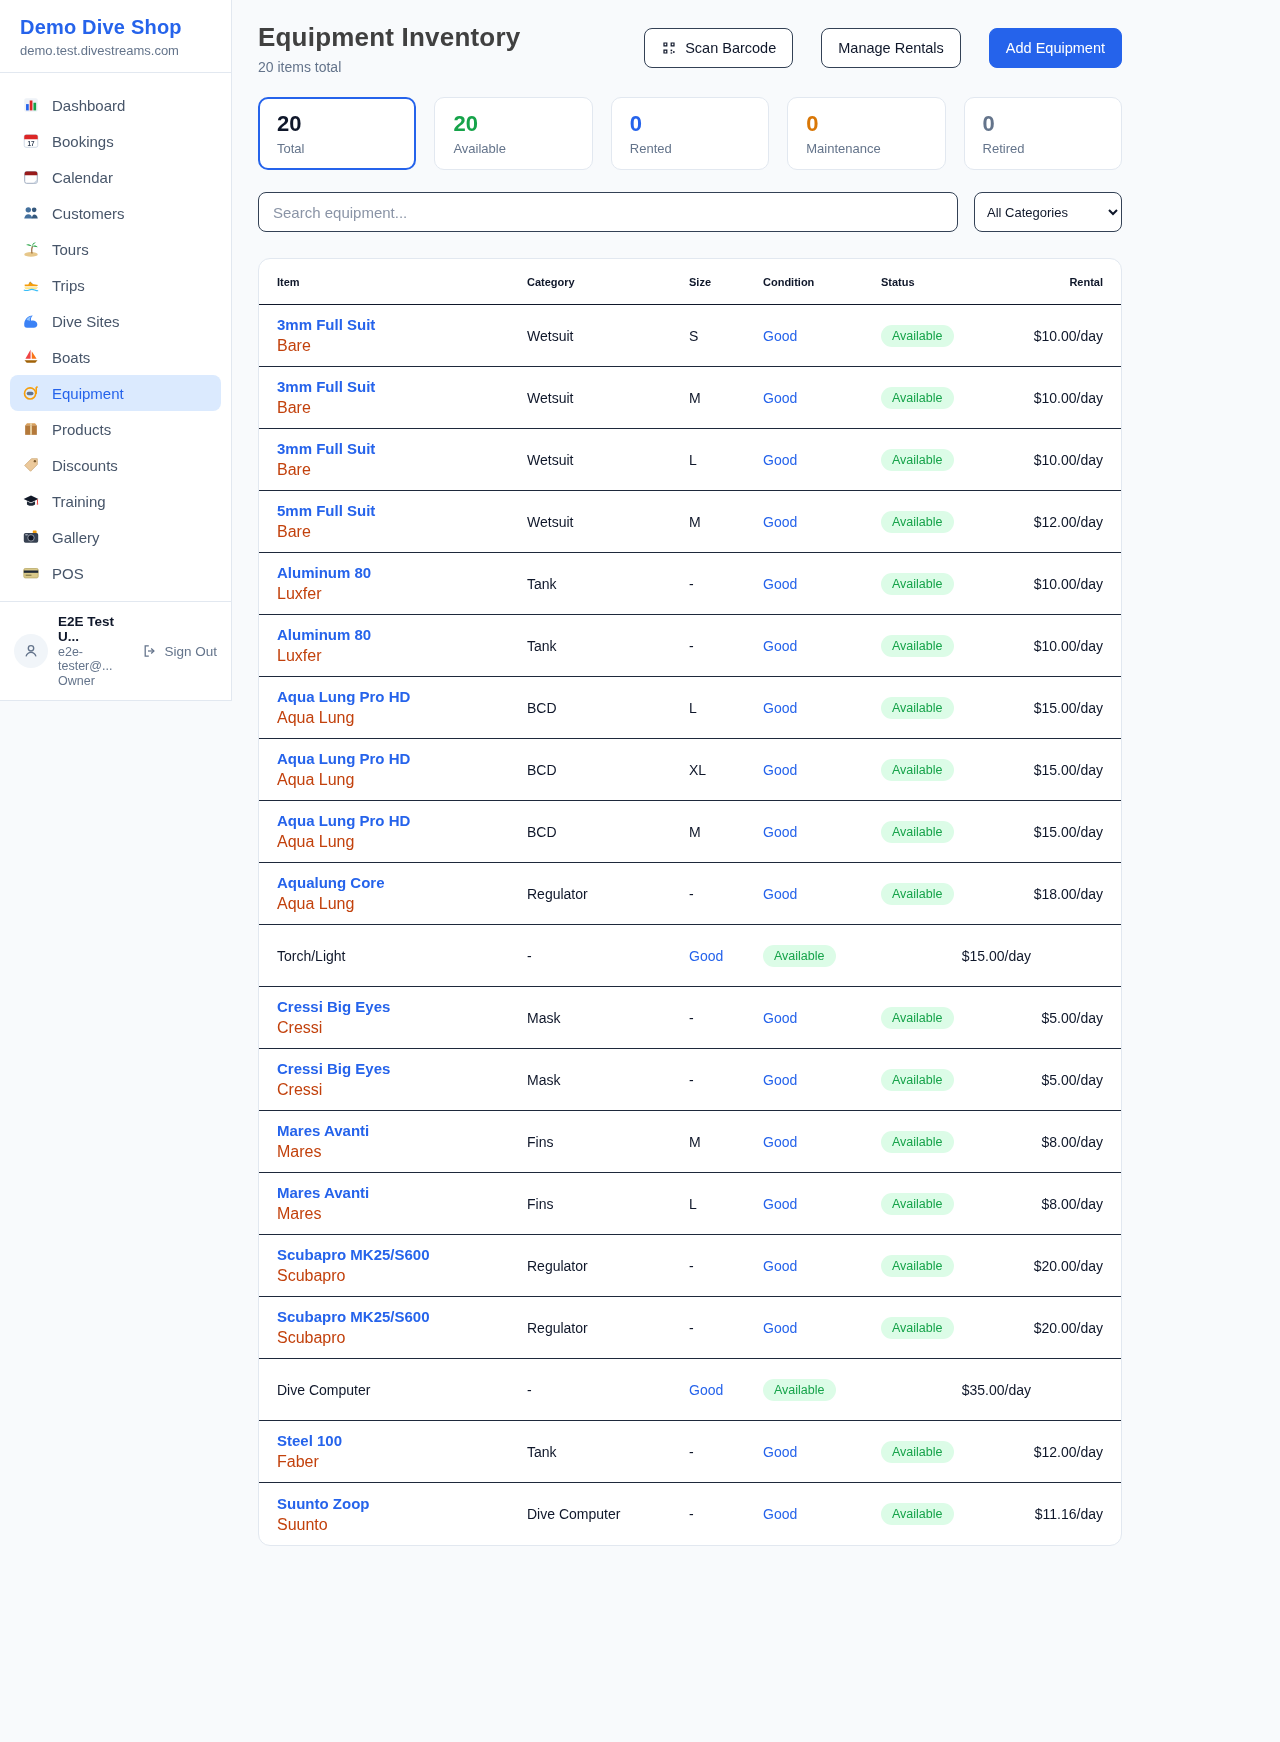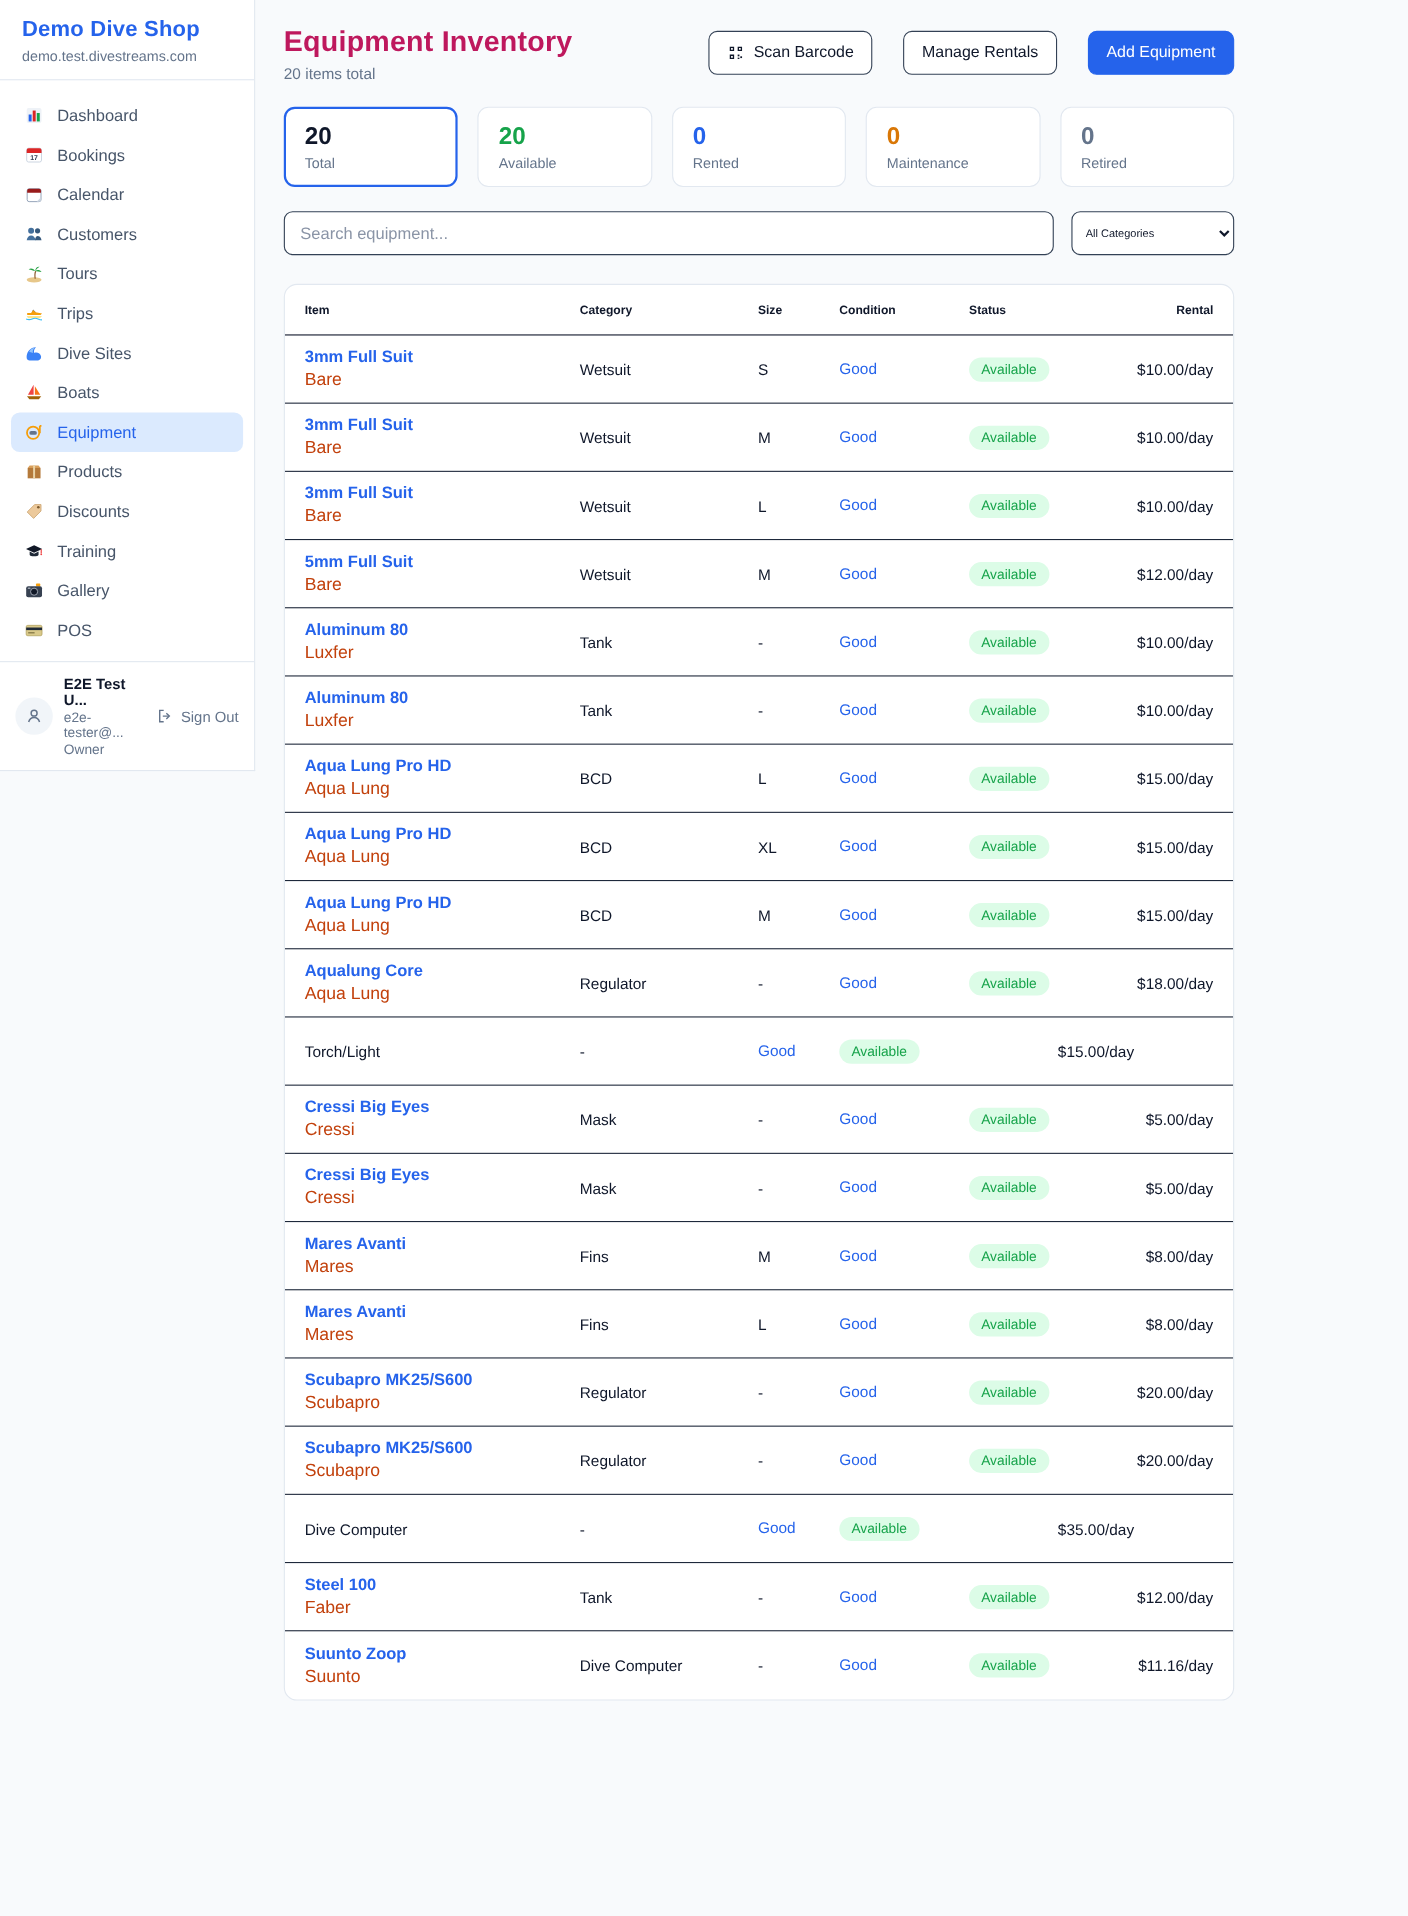--- a/index.html
+++ b/index.html
@@ -24,43 +24,43 @@
   .user-meta { flex:1; min-width:0; }
   .user-name { font-size:13.5px; font-weight:bold; color:#0f172a; }
   .user-email, .user-role { font-size:12.5px; color:#64748b; margin-top:1px; }
   .signout { display:flex; align-items:center; gap:6px; color:#64748b; font-size:13.5px; cursor:pointer; white-space:nowrap; }
   .signout svg { width:16px; height:16px; }
 
   
   .main { flex:1; padding:22px 0 40px 26px; }
   .content { width:864px; }
   .page-head { display:flex; align-items:flex-start; justify-content:space-between; margin-bottom:22px; }
-  .page-title { font-size:26px; font-weight:bold; color:#be185d; letter-spacing:.2px;text-align:center; }
+  .page-title { font-size:26px; font-weight:bold; color:#404040; letter-spacing:.2px;text-align:center; }
   .page-subtitle { font-size:14px; color:#64748b; margin-top:6px; }
   .head-actions { display:flex; gap:28px; padding-top:6px; }
   .btn { display:inline-flex; align-items:center; gap:8px; height:40px; padding:0 16px; border-radius:8px;
          background:#ffffff; border:1px solid #334155; font-size:14.5px; font-weight:500; color:#0f172a; cursor:pointer;
          font-family:"Liberation Sans", sans-serif; }
   .btn svg { width:16px; height:16px; }
   .btn.primary { background:#2563eb; border-color:#2563eb; color:#ffffff; font-weight:500; }
 
   
-  .stats { display:flex; gap:18px; margin-bottom:22px; }
+  .stats { display:flex; gap:18px; margin-bottom:22px;justify-content:center; }
   .stat-card { flex:1; background:#ffffff; border:1px solid #e2e8f0; border-radius:10px; padding:13px 18px; cursor:pointer; }
   .stat-card.selected { border:2px solid #2563eb; padding:12px 17px; }
   .stat-value { font-size:22px; font-weight:bold; }
   .stat-label { font-size:13px; color:#64748b; margin-top:4px; }
 
   
   .filter-row { display:flex; gap:16px; margin-bottom:26px; }
   .search-input { flex:1; height:40px; border:1px solid #334155; border-radius:8px; padding:0 14px; font-size:15px;
                   color:#0f172a; background:#ffffff; font-family:"Liberation Sans", sans-serif; }
   .search-input::placeholder { color:#8a94a6; }
   .category-select { width:148px; height:40px; border:1px solid #334155; border-radius:8px; background:#ffffff;
-                     font-size:10px; color:#0f172a; padding:0 8px; font-family:"Liberation Sans", sans-serif; }
+                     font-size:13px; color:#0f172a; padding:0 8px; font-family:"Liberation Sans", sans-serif; }
 
   
   .table-card { background:#ffffff; border:1px solid #e2e8f0; border-radius:12px; overflow:hidden; }
   .t-head, .t-row { display:grid; grid-template-columns:250px 162px 74px 118px 150px 1fr; align-items:center; padding:0 18px; }
   .t-head { height:46px; border-bottom:1.5px solid #0f172a; }
   .th { font-size:11px; font-weight:bold; color:#0f172a; }
   .th.right { text-align:right; }
   .t-row { height:62px; border-bottom:1px solid #1e293b; }
   .t-row:last-child { border-bottom:none; }
   .item-link { color:#2563eb; font-size:15px; font-weight:600; text-decoration:none; cursor:pointer; }

